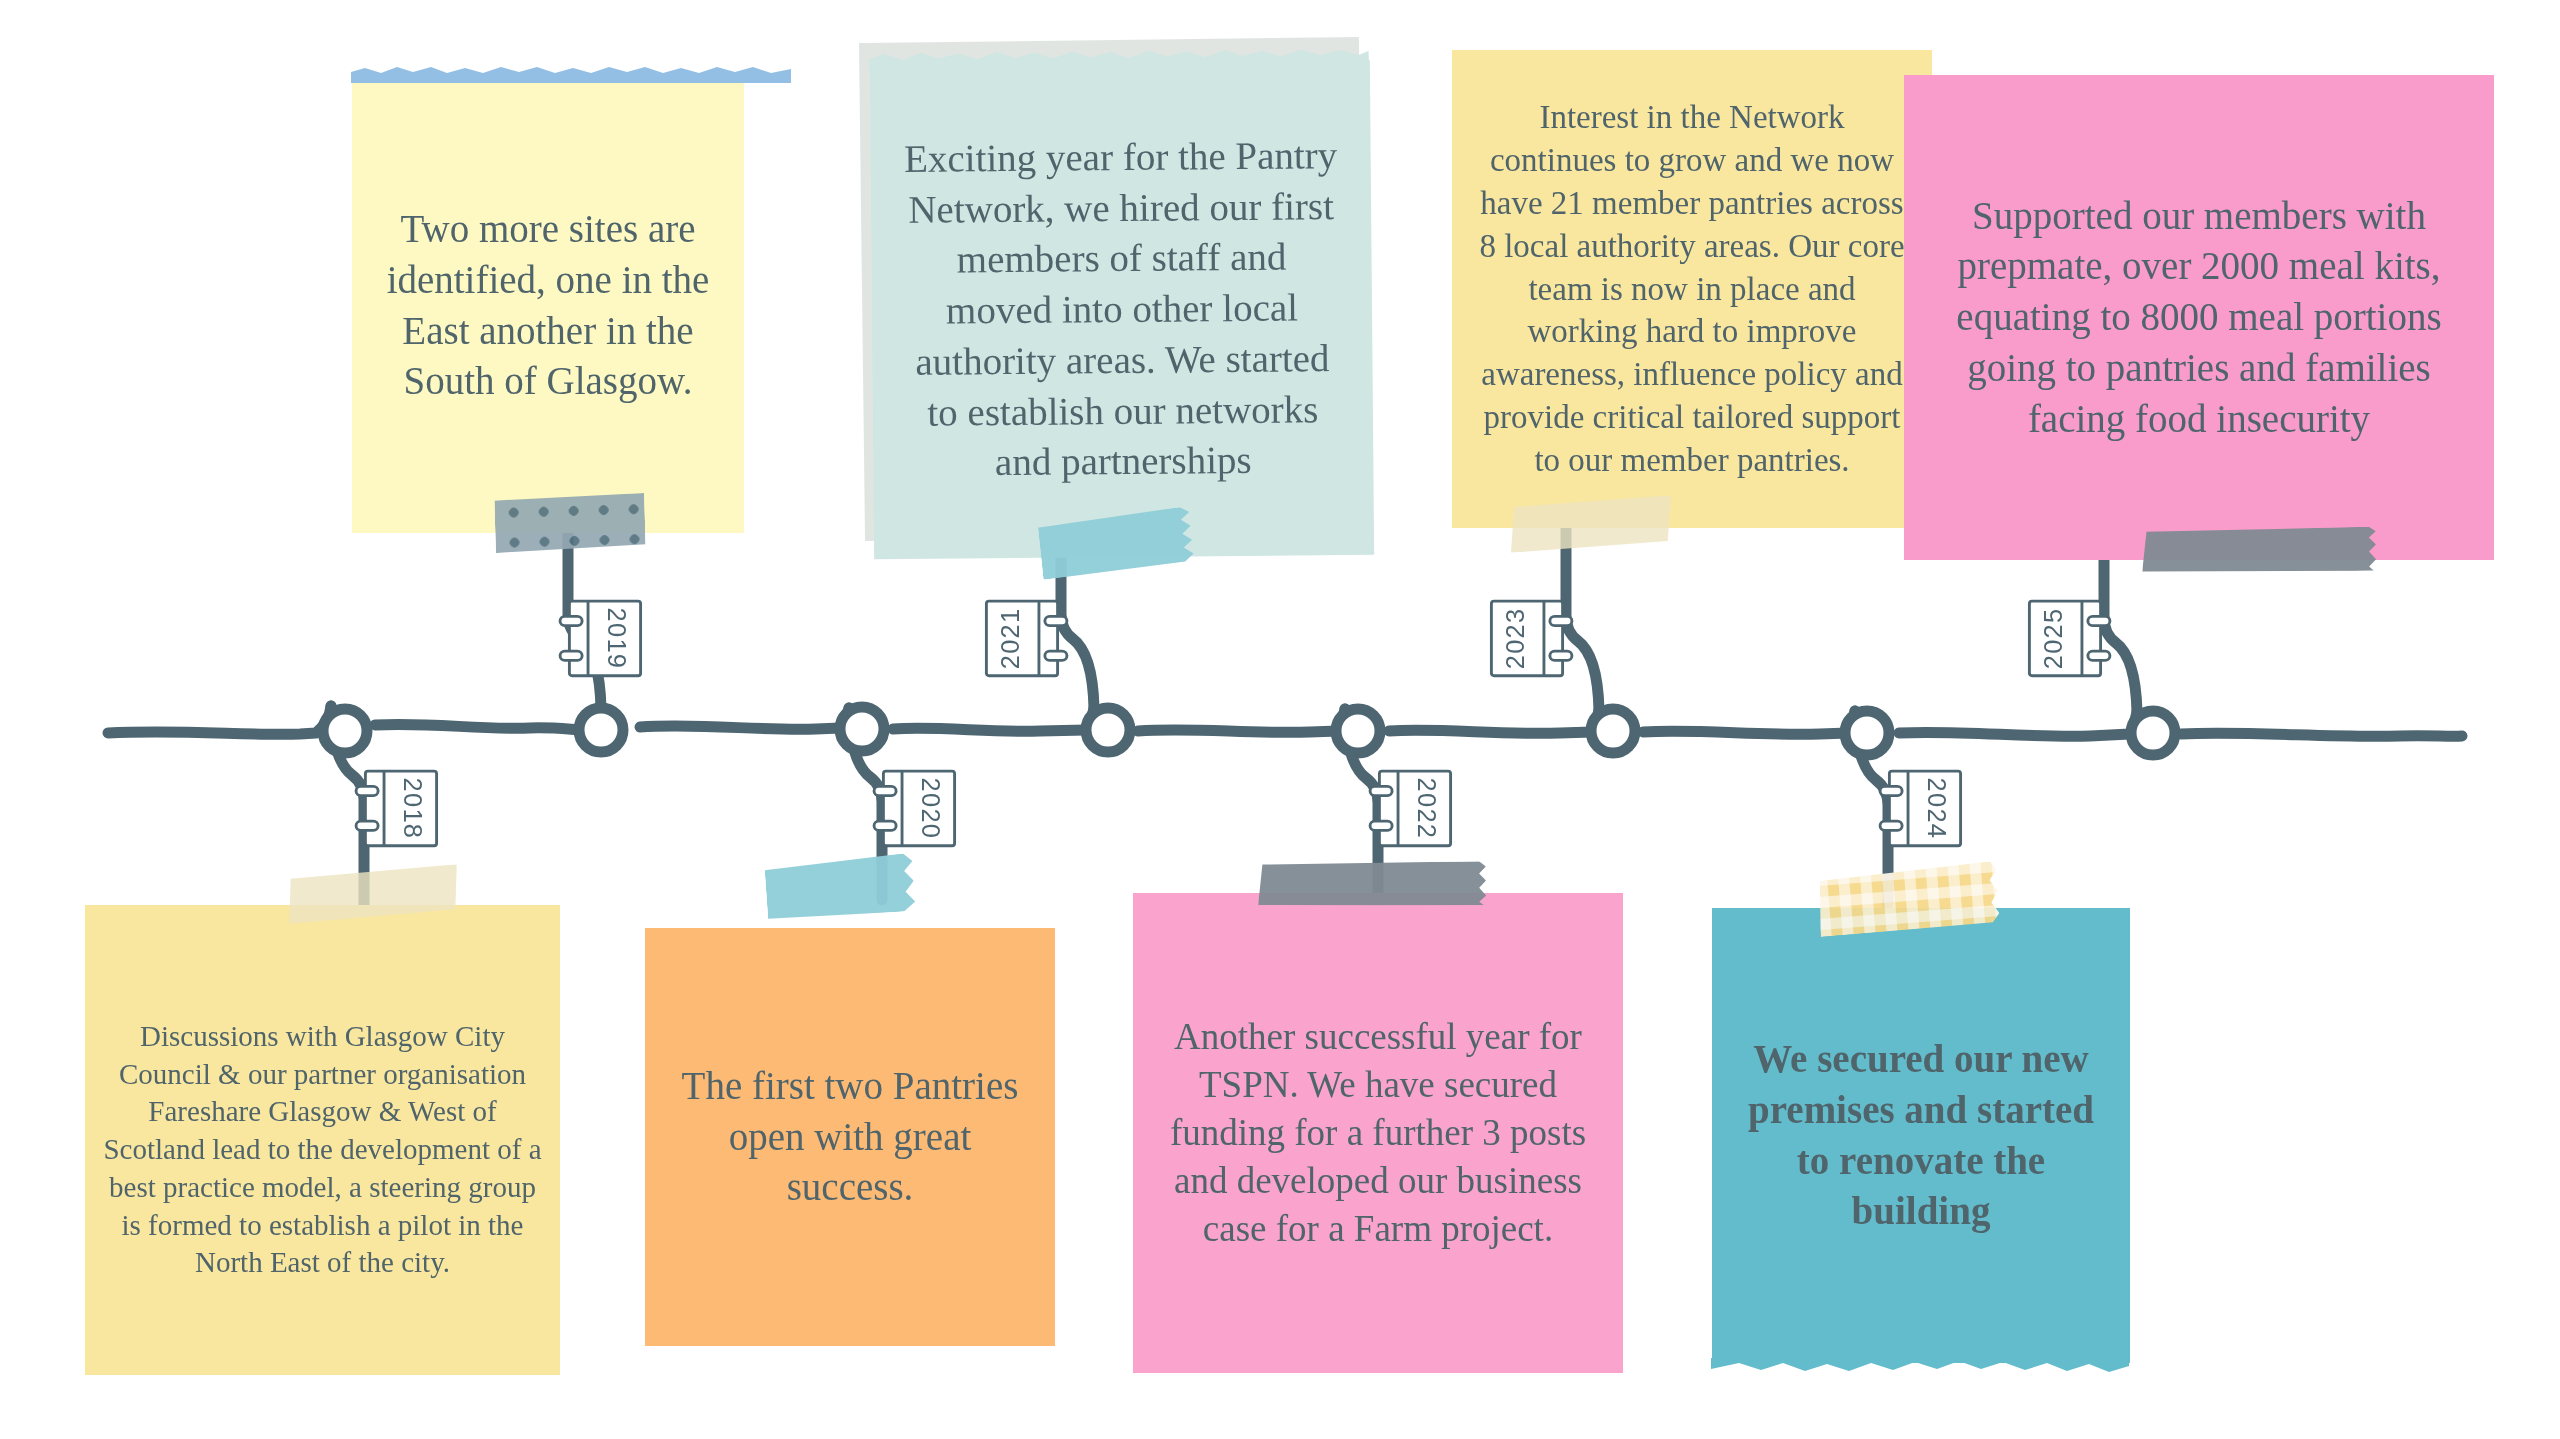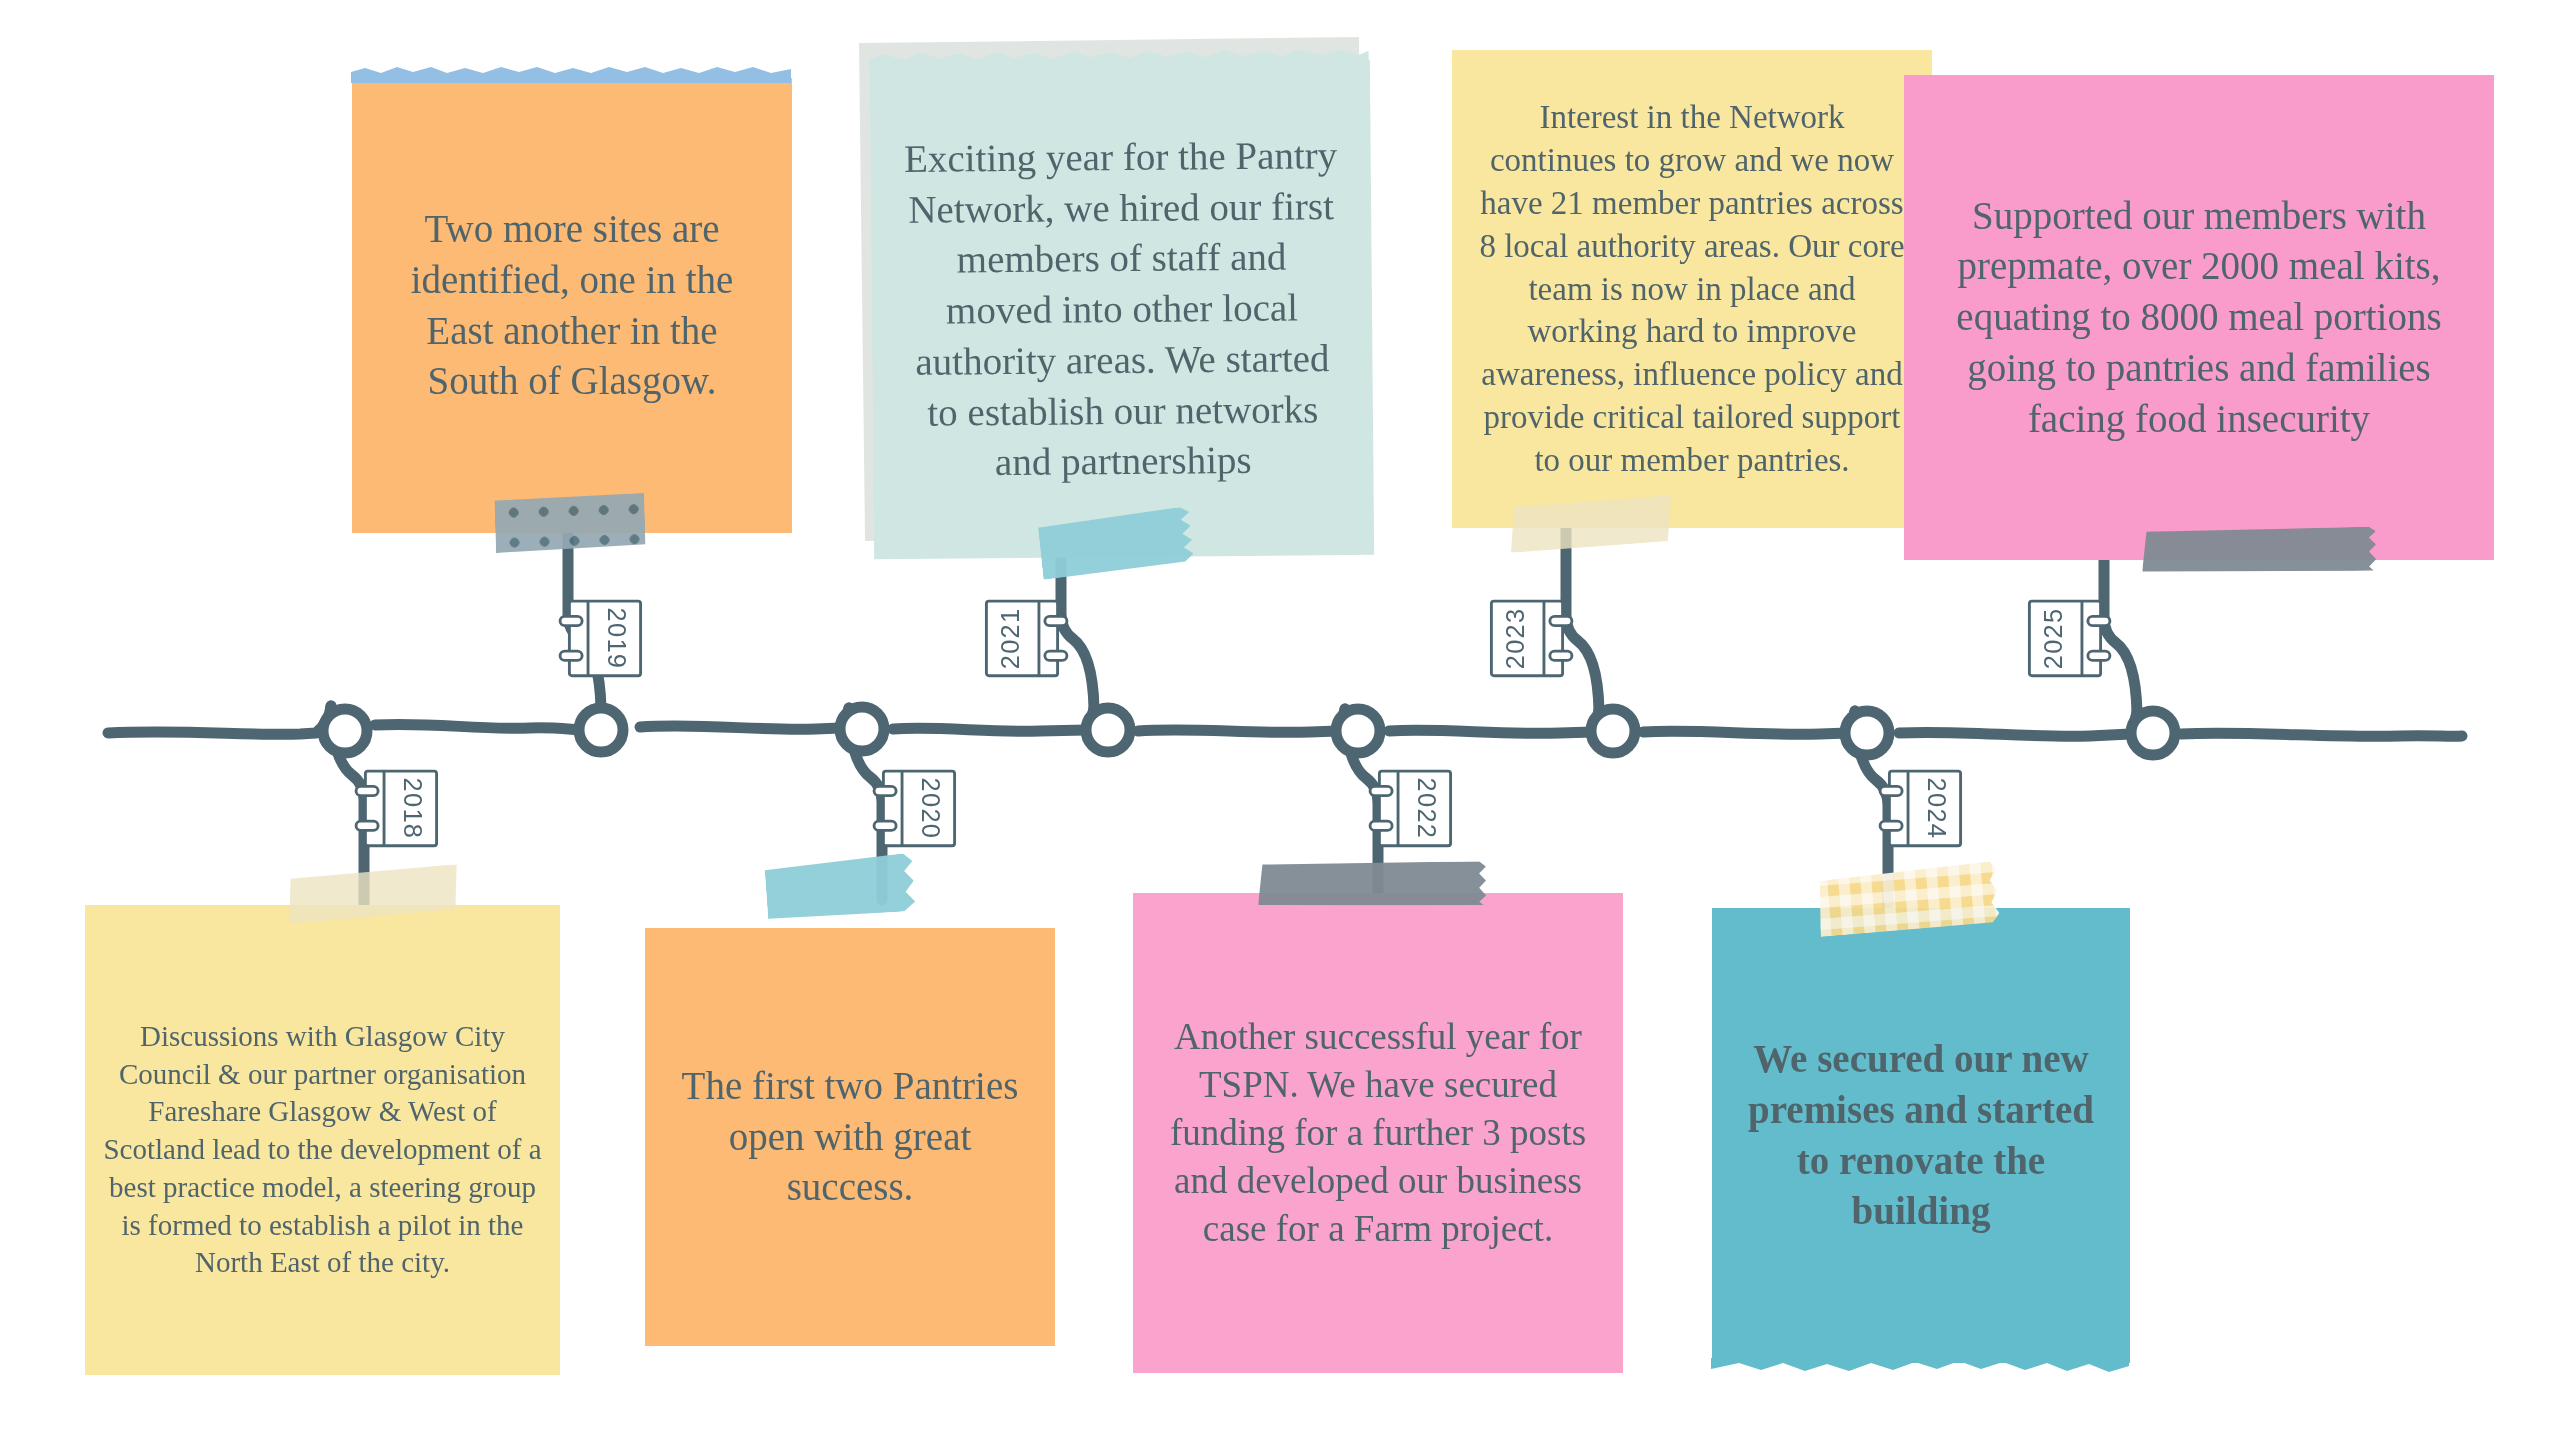--- a/index.html
+++ b/index.html
@@ -180,21 +180,21 @@
       <circle cx="601" cy="730" r="22"></circle>
       <circle cx="862" cy="729" r="22"></circle>
       <circle cx="1108" cy="730" r="22"></circle>
       <circle cx="1358" cy="731" r="22"></circle>
       <circle cx="1613" cy="731" r="22"></circle>
       <circle cx="1867" cy="733" r="22"></circle>
       <circle cx="2153" cy="733" r="22"></circle>
     </g>
   </svg>
 
-  <div class="note t-xl" style="left:352px; top:78px; width:440px; height:455px; background:#fdba74;">
+  <div class="note t-xl" style="left:352px; top:78px; width:392px; height:455px; background:#fef9c3;">
     <svg class="torn-top" viewBox="0 0 440 18" preserveAspectRatio="none">
       <path d="M0,18 L0,7 L14,3 L30,8 L46,2 L62,7 L80,2 L96,8 L114,3 L132,8 L150,2 L168,7
                L186,2 L204,8 L222,3 L240,8 L258,2 L276,7 L294,2 L312,8 L330,3 L348,8
                L366,2 L384,7 L402,2 L420,8 L440,4 L440,18 Z" fill="#93bfe4"></path>
     </svg>
     <span class="note-text">Two more sites are identified, one in the East another in the South of Glasgow.</span>
   </div>
   <div class="tape" style="left:495px; top:494px; width:150px; height:57px; transform:rotate(-1.6deg);">
     <div class="tape-inner tape-dots" style="clip-path: polygon(0% 8%, 100% 2%, 100% 92%, 0% 100%);"></div>
   </div>

